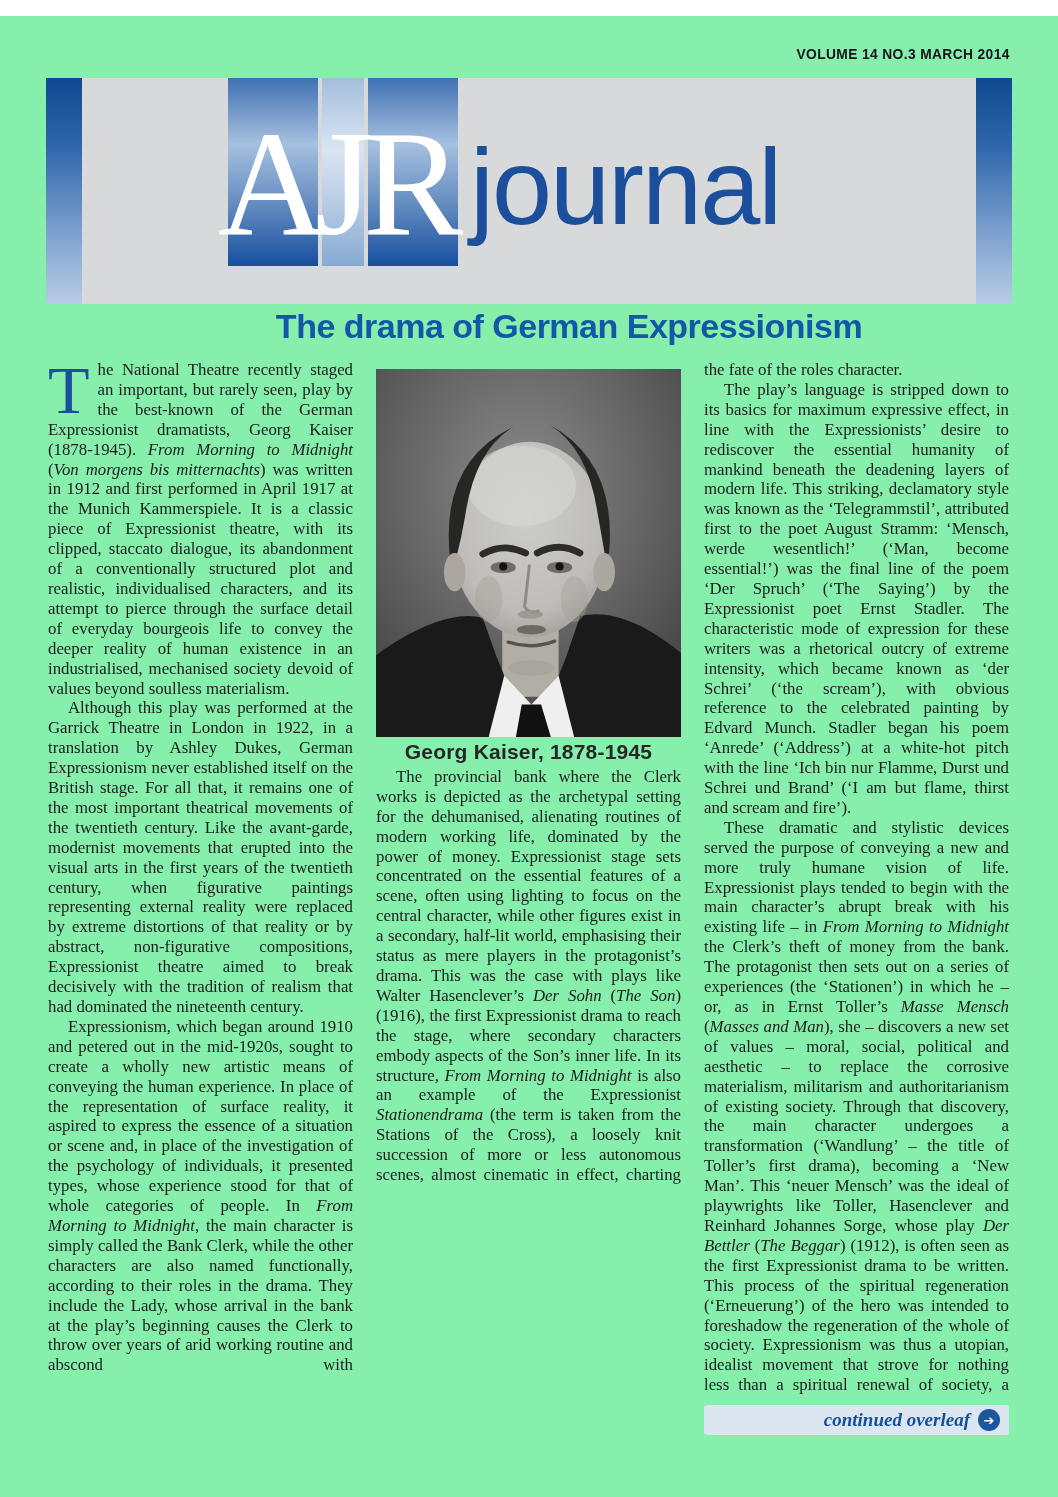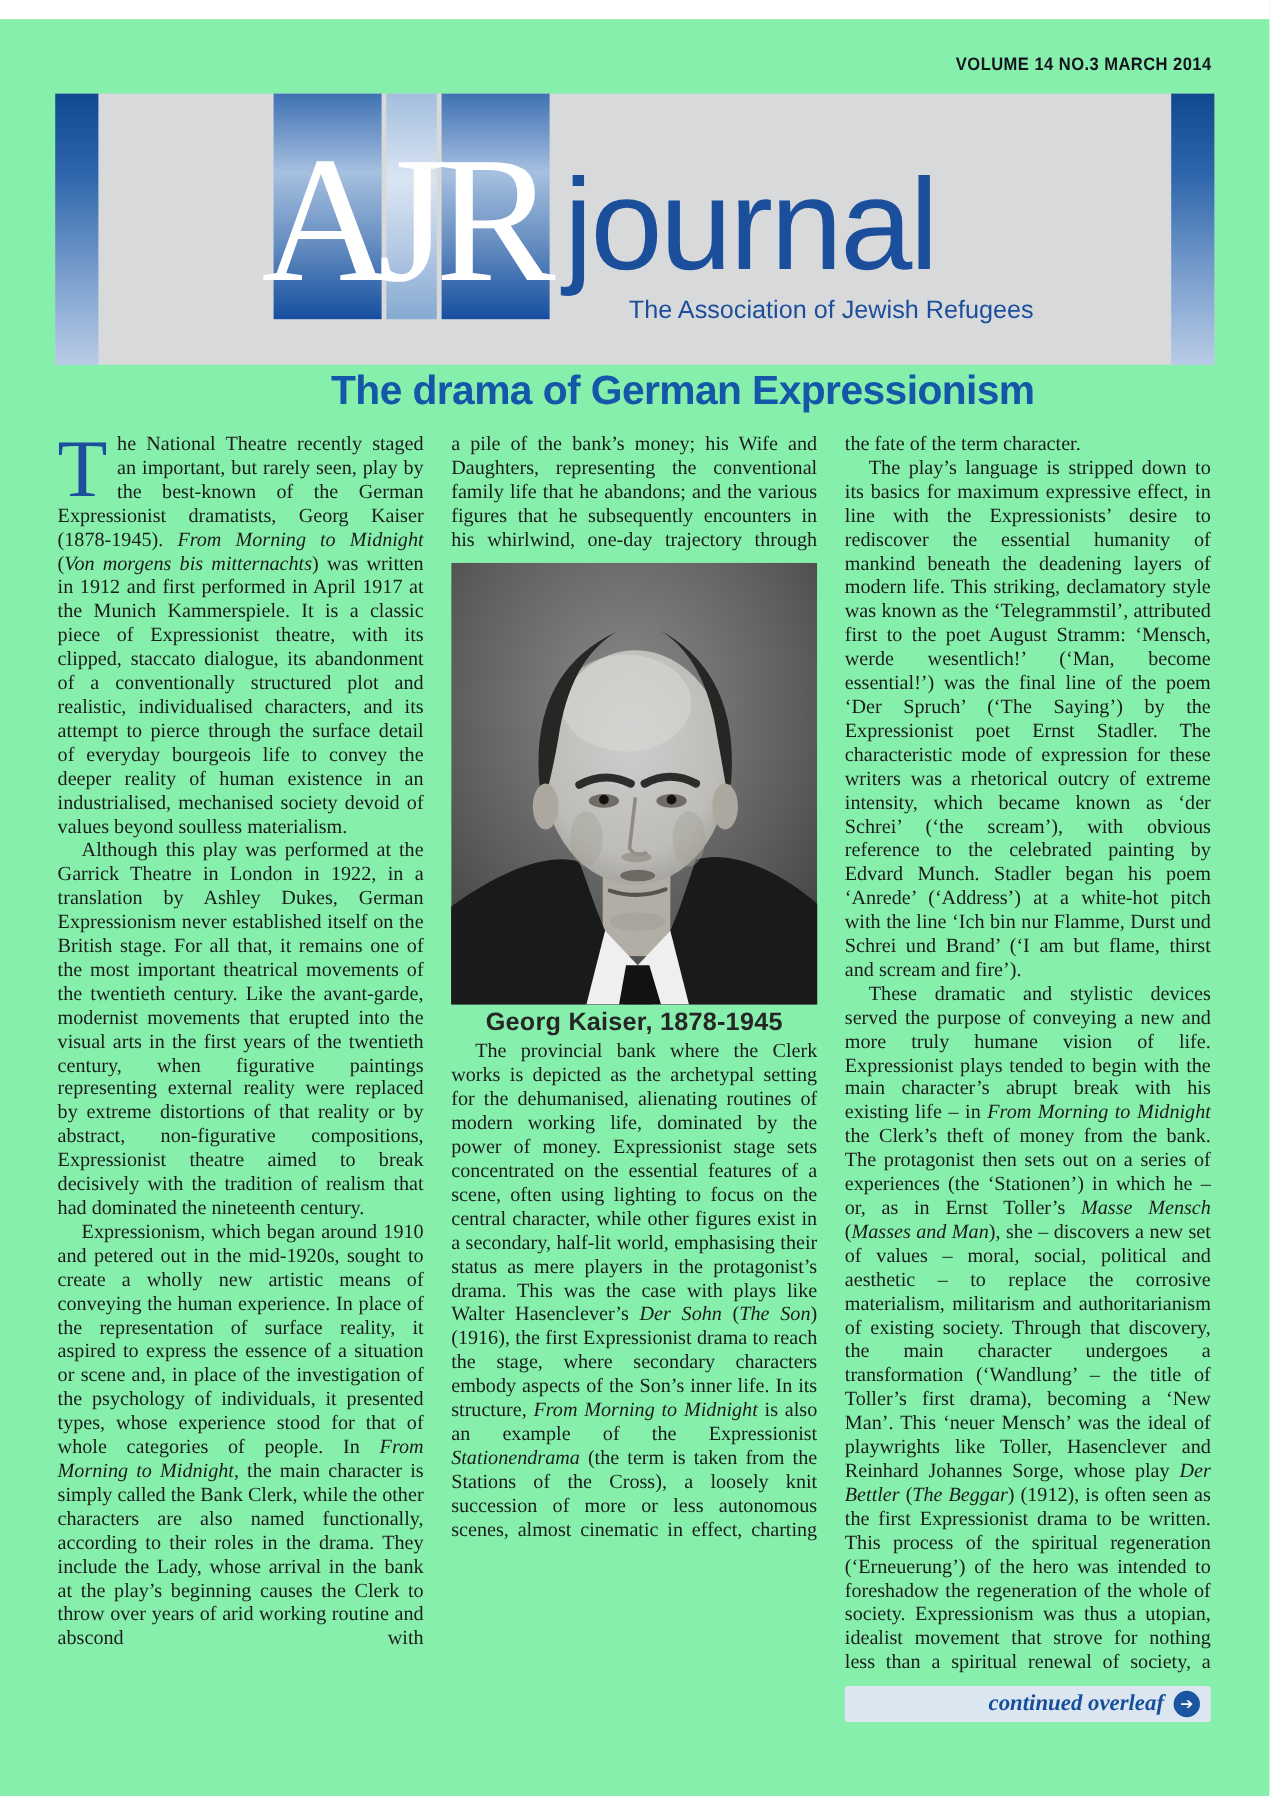--- a/index.html
+++ b/index.html
@@ -66,37 +66,33 @@
   <div class="banner">
     <div class="edge-bar edge-left"></div>
     <div class="edge-bar edge-right"></div>
     <div class="letter-bar bar-a"></div>
     <div class="letter-bar bar-j"></div>
     <div class="letter-bar bar-r"></div>
     <div class="logo-letter letter-a">A</div>
     <div class="logo-letter letter-j">J</div>
     <div class="logo-letter letter-r">R</div>
     <div class="logo-word">journal</div>
-    <div class="logo-tagline">The Association of Jewish Refugees</div>
   </div>
 
   <h1 class="article-title">The drama of German Expressionism</h1>
 
   <div class="columns">
 
     <div class="col">
         <p><span class="dropcap">T</span>he National Theatre recently staged an important, but rarely seen, play by the best-known of the German Expressionist dramatists, Georg Kaiser (1878-1945). <em>From Morning to Midnight</em> (<em>Von morgens bis mitternachts</em>) was written in 1912 and first performed in April 1917 at the Munich Kammerspiele. It is a classic piece of Expressionist theatre, with its clipped, staccato dialogue, its abandonment of a conventionally structured plot and realistic, individualised characters, and its attempt to pierce through the surface detail of everyday bourgeois life to convey the deeper reality of human existence in an industrialised, mechanised society devoid of values beyond soulless materialism.</p>
         <p class="indent">Although this play was performed at the Garrick Theatre in London in 1922, in a translation by Ashley Dukes, German Expressionism never established itself on the British stage. For all that, it remains one of the most important theatrical movements of the twentieth century. Like the avant-garde, modernist movements that erupted into the visual arts in the first years of the twentieth century, when figurative paintings representing external reality were replaced by extreme distortions of that reality or by abstract, non-figurative compositions, Expressionist theatre aimed to break decisively with the tradition of realism that had dominated the nineteenth century.</p>
         <p class="indent flush">Expressionism, which began around 1910 and petered out in the mid-1920s, sought to create a wholly new artistic means of conveying the human experience. In place of the representation of surface reality, it aspired to express the essence of a situation or scene and, in place of the investigation of the psychology of individuals, it presented types, whose experience stood for that of whole categories of people. In <em>From Morning to Midnight</em>, the main character is simply called the Bank Clerk, while the other characters are also named functionally, according to their roles in the drama. They include the Lady, whose arrival in the bank at the play’s beginning causes the Clerk to throw over years of arid working routine and abscond with</p>
       </div>
 
     <div class="col">
-      <div>
-          <p class="flush">a pile of the bank’s money; his Wife and Daughters, representing the conventional family life that he abandons; and the various figures that he subsequently encounters in his whirlwind, one-day trajectory through</p>
-        </div>
       <figure class="portrait-figure">
         <svg class="portrait-svg" viewBox="0 0 314 384" preserveAspectRatio="none" role="img">
           <defs>
             <radialGradient id="bgGrad" cx="48%" cy="32%" r="80%">
               <stop offset="0%" stop-color="#8a8a8a"></stop>
               <stop offset="60%" stop-color="#5d5d5d"></stop>
               <stop offset="100%" stop-color="#3c3c3c"></stop>
             </radialGradient>
             <radialGradient id="faceGrad" cx="48%" cy="38%" r="70%">
               <stop offset="0%" stop-color="#cdcdcd"></stop>
@@ -147,21 +143,21 @@
         </svg>
         <figcaption class="photo-caption">Georg Kaiser, 1878-1945</figcaption>
       </figure>
       <div>
           <p class="indent flush">The provincial bank where the Clerk works is depicted as the archetypal setting for the dehumanised, alienating routines of modern working life, dominated by the power of money. Expressionist stage sets concentrated on the essential features of a scene, often using lighting to focus on the central character, while other figures exist in a secondary, half-lit world, emphasising their status as mere players in the protagonist’s drama. This was the case with plays like Walter Hasenclever’s <em>Der Sohn</em> (<em>The Son</em>) (1916), the first Expressionist drama to reach the stage, where secondary characters embody aspects of the Son’s inner life. In its structure, <em>From Morning to Midnight</em> is also an example of the Expressionist <em>Stationendrama</em> (the term is taken from the Stations of the Cross), a loosely knit succession of more or less autonomous scenes, almost cinematic in effect, charting</p>
         </div>
     </div>
 
     <div class="col">
       <div>
-          <p>the fate of the term character.</p>
+          <p>the fate of the roles character.</p>
           <p class="indent">The play’s language is stripped down to its basics for maximum expressive effect, in line with the Expressionists’ desire to rediscover the essential humanity of mankind beneath the deadening layers of modern life. This striking, declamatory style was known as the ‘Telegrammstil’, attributed first to the poet August Stramm: ‘Mensch, werde wesentlich!’ (‘Man, become essential!’) was the final line of the poem ‘Der Spruch’ (‘The Saying’) by the Expressionist poet Ernst Stadler. The characteristic mode of expression for these writers was a rhetorical outcry of extreme intensity, which became known as ‘der Schrei’ (‘the scream’), with obvious reference to the celebrated painting by Edvard Munch. Stadler began his poem ‘Anrede’ (‘Address’) at a white-hot pitch with the line ‘Ich bin nur Flamme, Durst und Schrei und Brand’ (‘I am but flame, thirst and scream and fire’).</p>
           <p class="indent flush">These dramatic and stylistic devices served the purpose of conveying a new and more truly humane vision of life. Expressionist plays tended to begin with the main character’s abrupt break with his existing life – in <em>From Morning to Midnight</em> the Clerk’s theft of money from the bank. The protagonist then sets out on a series of experiences (the ‘Stationen’) in which he – or, as in Ernst Toller’s <em>Masse Mensch</em> (<em>Masses and Man</em>), she – discovers a new set of values – moral, social, political and aesthetic – to replace the corrosive materialism, militarism and authoritarianism of existing society. Through that discovery, the main character undergoes a transformation (‘Wandlung’ – the title of Toller’s first drama), becoming a ‘New Man’. This ‘neuer Mensch’ was the ideal of playwrights like Toller, Hasenclever and Reinhard Johannes Sorge, whose play <em>Der Bettler</em> (<em>The Beggar</em>) (1912), is often seen as the first Expressionist drama to be written. This process of the spiritual regeneration (‘Erneuerung’) of the hero was intended to foreshadow the regeneration of the whole of society. Expressionism was thus a utopian, idealist movement that strove for nothing less than a spiritual renewal of society, a</p>
         </div>
       <div class="continued-bar">
         <span class="continued-text">continued overleaf</span>
         <span class="continued-arrow">➔</span>
       </div>
     </div>
 
   </div>

